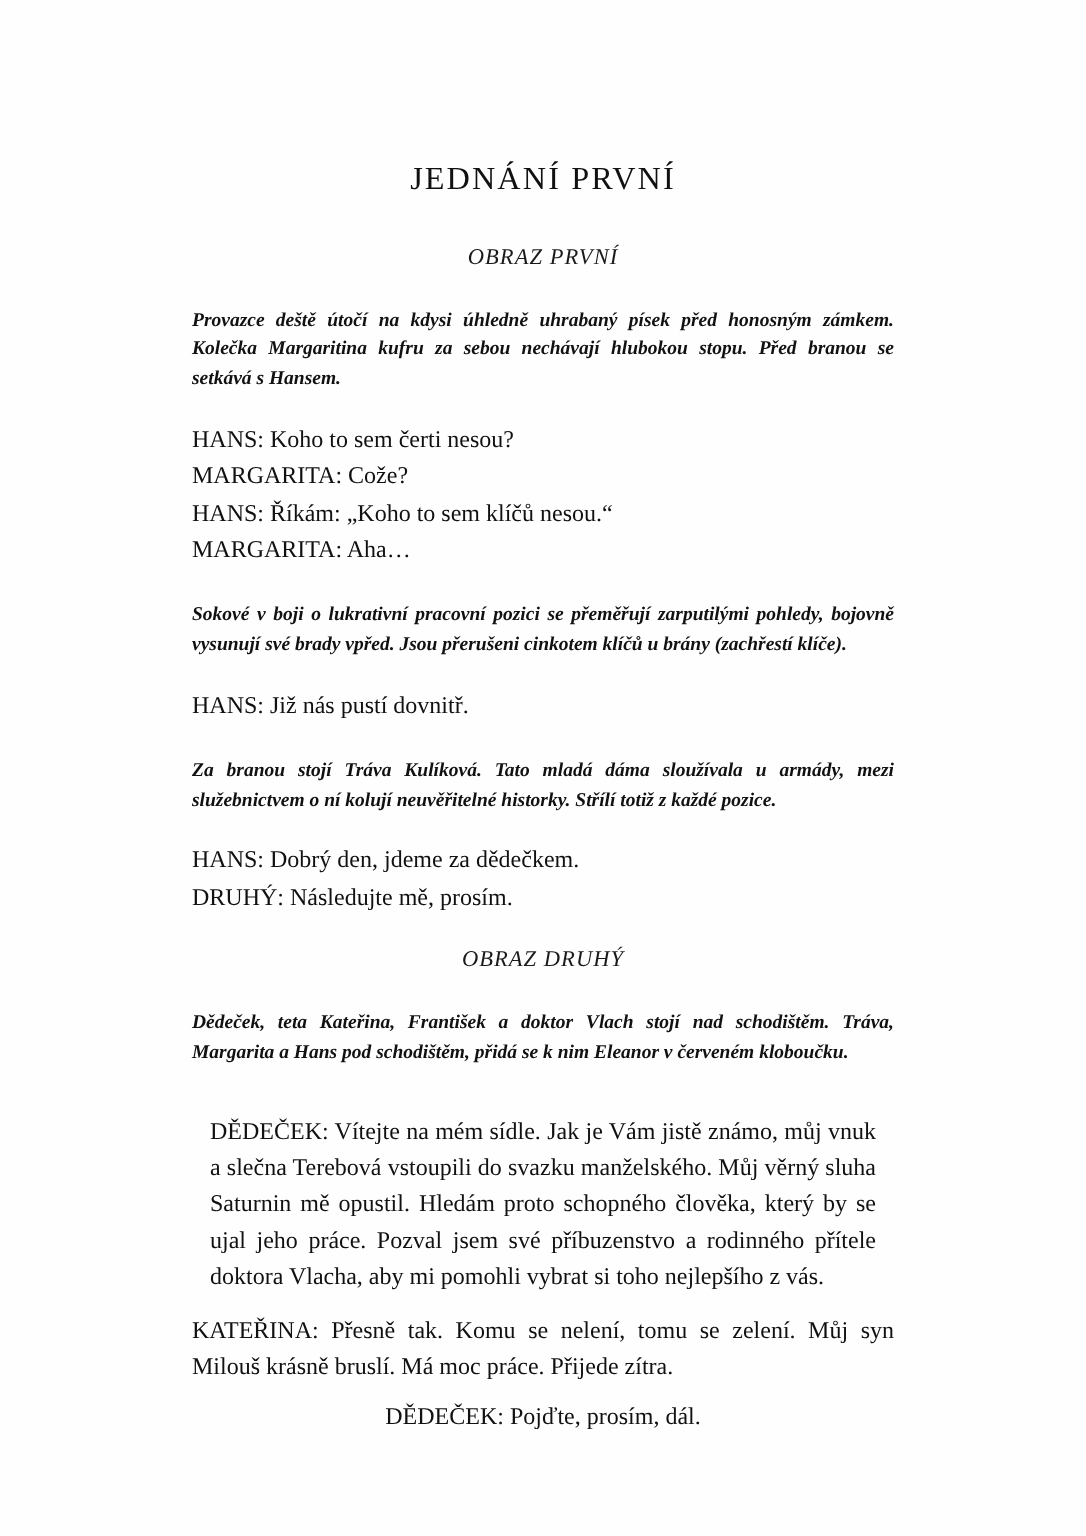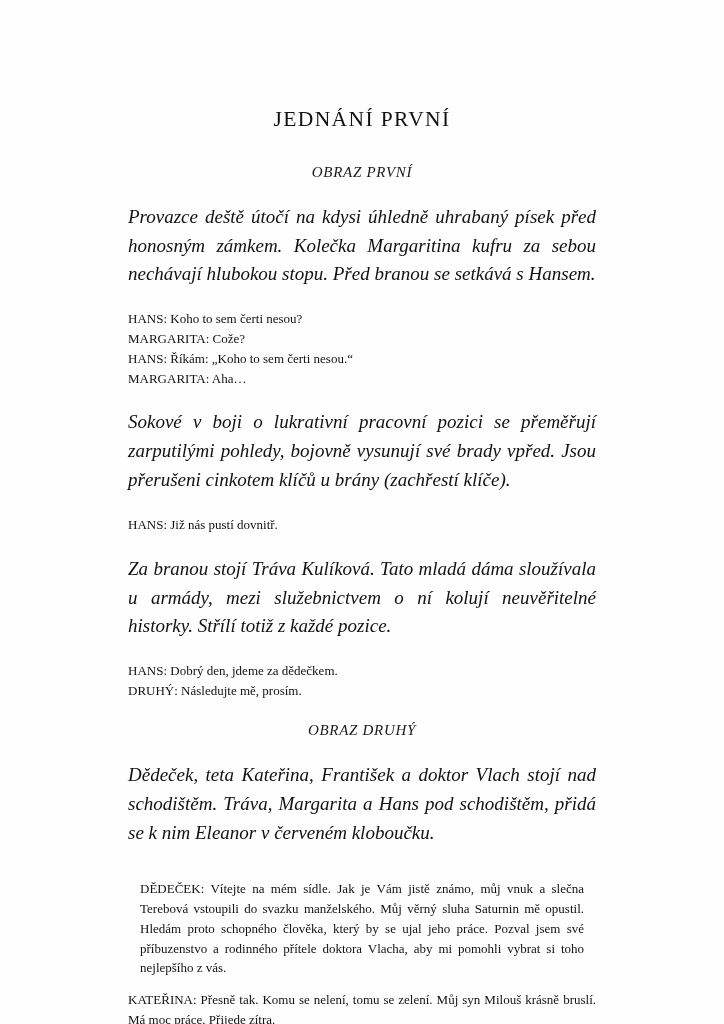--- a/index.html
+++ b/index.html
@@ -50,30 +50,31 @@
     margin: 0;
     line-height: 1.2;
     color: #1a1a1a;
   }
 
   .scene-heading.first { margin-top: 31px; }
   .scene-heading.second { margin-top: 0; font-family: Liberation Serif, serif; }
 
   .stage-direction {
     font-style: italic;
-    font-size: 19px;
+    font-size: 13px;
     line-height: 1.52;
     text-align: justify;
     text-justify: inter-word;
     margin: 0;
     hyphens: none;
+    font-weight: bold;
   }
 
   .dialogue {
-    font-size: 13px;
+    font-size: 16px;
     line-height: 1.52;
     text-align: justify;
     text-justify: inter-word;
     margin: 0;
     hyphens: none;
   }
 
   .dialogue .line {
     display: block;
   }
@@ -93,21 +94,21 @@
 
     <div class="block-gap-lg"></div>
 
     <p class="stage-direction">Provazce deště útočí na kdysi úhledně uhrabaný písek před honosným zámkem. Kolečka Margaritina kufru za sebou nechávají hlubokou stopu. Před branou se setkává s Hansem.</p>
 
     <div class="block-gap-md"></div>
 
     <div class="dialogue">
       <span class="line">HANS: Koho to sem čerti nesou?</span>
       <span class="line">MARGARITA: Cože?</span>
-      <span class="line">HANS: Říkám: „Koho to sem čerti nesou.“</span>
+      <span class="line">HANS: Říkám: „Koho to sem klíčů nesou.“</span>
       <span class="line">MARGARITA: Aha…</span>
     </div>
 
     <div class="block-gap-md"></div>
 
     <p class="stage-direction">Sokové v boji o lukrativní pracovní pozici se přeměřují zarputilými pohledy, bojovně vysunují své brady vpřed. Jsou přerušeni cinkotem klíčů u brány (zachřestí klíče).</p>
 
     <div class="block-gap-md"></div>
 
     <div class="dialogue">

